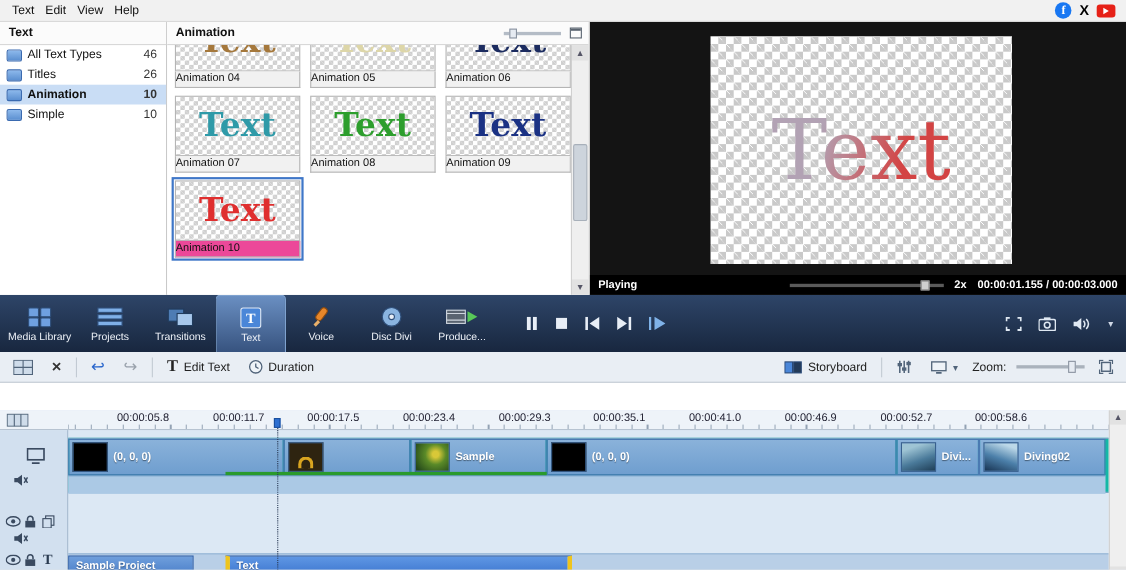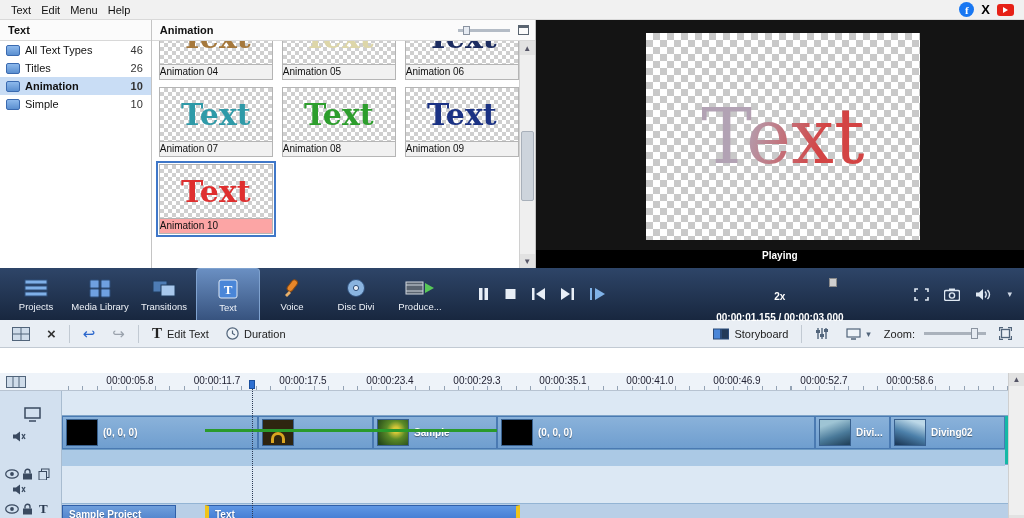--- a/index.html
+++ b/index.html
@@ -35,35 +35,35 @@
   .mini-slider .handle { position:absolute; top:-3px; left:5px; width:7px; height:9px; background:#e6ebf2; border:1px solid #8a93a0; }
   .win-icon { width:11px; height:10px; border:1px solid #5a6470; position:relative; }
   .win-icon::after { content:""; position:absolute; top:0; left:0; right:0; height:2px; background:#5a6470; }
   .gallery-body { position:relative; flex:1; overflow:hidden; padding:0 0 0 7px; margin-right:16px; }
   .gallery-grid { display:grid; grid-template-columns:repeat(3,114px); column-gap:9px; row-gap:7px; margin-top:-31px; }
   .thumb { cursor:pointer; }
   .thumb-img { height:55px; border:1px solid #b5b5b5; display:flex; align-items:center; justify-content:center; overflow:hidden; }
   .sample-text { font-family:"DejaVu Serif","Liberation Serif",serif; font-size:30px; font-weight:bold; line-height:1; }
   .thumb-label { height:15px; line-height:14px; font-size:10px; text-align:left; background:#f1f1f1; border:1px solid #b5b5b5; border-top:0; }
   .thumb.selected { outline:2px solid #3f77c8; outline-offset:1px; }
-  .thumb.selected .thumb-label { background:#fca5a5; }
+  .thumb.selected .thumb-label { background:#ec4899; }
   .checker-sm { background-color:#fff; background-image:linear-gradient(45deg,#cfcfcf 25%,transparent 25%,transparent 75%,#cfcfcf 75%),linear-gradient(45deg,#cfcfcf 25%,transparent 25%,transparent 75%,#cfcfcf 75%); background-size:8px 8px; background-position:0 0,4px 4px; }
   .v-scroll { position:absolute; top:21px; right:0; bottom:0; width:16px; background:#efefef; border-left:1px solid #d0d0d0; }
   .v-scroll .arr { position:absolute; left:0; width:15px; height:14px; font-size:8px; color:#556; display:flex; align-items:center; justify-content:center; background:#e2e2e2; }
   .v-scroll .arr.up { top:0; }
   .v-scroll .arr.down { bottom:0; }
   .v-scroll .vthumb { position:absolute; left:1px; top:90px; width:13px; height:70px; background:#cdd4dc; border:1px solid #a8b0ba; border-radius:2px; }
 
   
   .preview { width:489px; background:#141414; display:flex; flex-direction:column; }
   .video-area { flex:1; position:relative; }
   .video-canvas { position:absolute; left:110px; right:104px; top:13px; bottom:10px; display:flex; align-items:center; justify-content:center;
     background-color:#fff; background-image:linear-gradient(45deg,#c9c9c9 25%,transparent 25%,transparent 75%,#c9c9c9 75%),linear-gradient(45deg,#c9c9c9 25%,transparent 25%,transparent 75%,#c9c9c9 75%); background-size:14px 14px; background-position:0 0,7px 7px; }
   .preview-text { font-family:"DejaVu Serif","Liberation Serif",serif; font-size:76px; line-height:1; background:linear-gradient(105deg,#b2a2b4 28%,#d34444 72%); -webkit-background-clip:text; background-clip:text; color:transparent; }
-  .preview-status { height:18px; background:#000; color:#fff; display:flex; align-items:center; gap:10px; padding:0 8px; font-size:10px; font-weight:bold;flex-direction:column; }
+  .preview-status { height:18px; background:#000; color:#fff; display:flex; align-items:center; gap:10px; padding:0 8px; font-size:10px; font-weight:bold; }
   .p-spacer { flex:1; }
   .pslider { width:140px; height:3px; background:#5a5a5a; position:relative; }
   .pslider .handle { position:absolute; top:-3px; left:85%; width:8px; height:9px; background:#cfcfcf; border:1px solid #8a8a8a; }
 
   
   .main-toolbar { height:52px; background:linear-gradient(#2e4568,#18273f); display:flex; align-items:stretch; padding:0 4px; color:#eef2f8; }
   .tb-btn { width:64px; display:flex; flex-direction:column; align-items:center; justify-content:center; gap:3px; font-size:9.5px; cursor:pointer; white-space:nowrap; }
   .tb-btn .ic { height:22px; display:flex; align-items:flex-end; }
   .tb-btn.selected { background:linear-gradient(#6a8fc2,#37537f); border-radius:4px 4px 0 0; border:1px solid #7fa2cf; border-bottom:0; }
   .playback { display:flex; align-items:center; gap:16px; margin-left:26px; }
@@ -88,21 +88,21 @@
   .ruler { position:relative; height:18px; background:#eef3f9; border-bottom:1px solid #b7c3d1; font-size:10px; color:#223;margin-top:25px; }
   .ruler::after { content:""; position:absolute; left:62px; right:16px; bottom:0; height:4px;
     background:repeating-linear-gradient(90deg,#93a2b4 0 1px,transparent 1px 14.45px); background-position:6px 0; }
   .ruler-label { position:absolute; bottom:4px; transform:translateX(-50%); }
   .ruler-film { position:absolute; left:6px; top:3px; }
   .tracks { position:relative; height:137px; display:flex; }
   .track-headers { width:62px; background:#d2e0ef; border-right:1px solid #a8bcd0; position:relative; flex:none; }
   .th-ic { position:absolute; }
   .tee-track { font-family:"Liberation Serif",serif; font-weight:bold; font-size:13px; color:#2a3a50; }
   .track-content { position:relative; flex:1; margin-right:16px; }
-  .video-band { position:absolute; left:0; right:0; top:7px; height:50px; background:#14b8a6; border-top:1px solid #7fa4c8; border-bottom:1px solid #7fa4c8;margin-top:17px; }
+  .video-band { position:absolute; left:0; right:0; top:7px; height:50px; background:#14b8a6; border-top:1px solid #7fa4c8; border-bottom:1px solid #7fa4c8; }
   .audio-bar { position:absolute; left:0; top:33px; width:943px; height:17px; background:#abc9e5; border-top:1px solid #6f9cc4; }
   .clip { position:absolute; top:0; height:33px; background:linear-gradient(#8ab2da,#6f9ecf); border:1px solid #4a7ab2; display:flex; align-items:center; gap:5px; padding:2px 3px; color:#fff; font-size:10px; font-weight:bold; overflow:hidden; cursor:pointer; text-shadow:0 1px 1px rgba(0,0,0,.45); }
   .cthumb { width:32px; height:27px; flex:none; border:1px solid #38608e; }
   .cthumb.black { background:#000; }
   .cthumb.arch { background:#2e2410; display:flex; align-items:flex-end; justify-content:center; }
   .arch-shape { width:14px; height:11px; border:3px solid #d9a520; border-bottom:0; border-radius:9px 9px 0 0; margin-bottom:2px; }
   .cthumb.nature { background:radial-gradient(circle at 60% 40%, #d8c838 12%, #5a8a28 40%, #24481a 90%); }
   .cthumb.photo1 { background:linear-gradient(160deg,#9ec4d4 20%,#4a7a9a 60%,#24455e 95%); }
   .cthumb.photo2 { background:linear-gradient(200deg,#bcd8e8 15%,#4c80aa 55%,#1e3c5c 95%); }
   .green-line { position:absolute; left:143px; top:38px; width:292px; height:3px; background:#2a9a2c; }
@@ -121,21 +121,21 @@
   .corner { position:absolute; right:0; bottom:0; width:16px; height:15px; background:#e4e4e4; }
 </style>
 </head>
 <body>
 
 <div class="app">
 
   <div class="menubar">
     <span class="menu-item">Text</span>
     <span class="menu-item">Edit</span>
-    <span class="menu-item">Menu</span>
+    <span class="menu-item">View</span>
     <span class="menu-item">Help</span>
     <div class="social">
       <span class="icon-fb">f</span>
       <span class="icon-x">X</span>
       <span class="icon-yt"></span>
     </div>
   </div>
 
   <div class="content">
 
@@ -241,41 +241,41 @@
         <span>2x</span>
         <span>00:00:01.155 / 00:00:03.000</span>
       </div>
     </div>
   </div>
 
   <div class="main-toolbar">
     <div class="tb-btn">
       <span class="ic">
         <svg width="26" height="20">
-            <g fill="#7fb0e8" stroke="#2f4f7a">
-              <rect x="2" y="2" width="22" height="4"></rect>
-              <rect x="2" y="8" width="22" height="4"></rect>
-              <rect x="2" y="14" width="22" height="4"></rect>
-            </g>
-          </svg>
-      </span>
-      <span>Projects</span>
-    </div>
-    <div class="tb-btn">
-      <span class="ic">
-        <svg width="26" height="20">
             <g fill="#6fa0e0" stroke="#2f4f7a">
               <rect x="3" y="2" width="9" height="8" rx="1"></rect>
               <rect x="14" y="2" width="9" height="8" rx="1"></rect>
               <rect x="3" y="11" width="9" height="8" rx="1"></rect>
               <rect x="14" y="11" width="9" height="8" rx="1"></rect>
             </g>
           </svg>
       </span>
       <span>Media Library</span>
+    </div>
+    <div class="tb-btn">
+      <span class="ic">
+        <svg width="26" height="20">
+            <g fill="#7fb0e8" stroke="#2f4f7a">
+              <rect x="2" y="2" width="22" height="4"></rect>
+              <rect x="2" y="8" width="22" height="4"></rect>
+              <rect x="2" y="14" width="22" height="4"></rect>
+            </g>
+          </svg>
+      </span>
+      <span>Projects</span>
     </div>
     <div class="tb-btn">
       <span class="ic">
         <svg width="26" height="20">
             <rect x="2" y="3" width="14" height="11" fill="#4e7cb4" stroke="#213c5e"></rect>
             <rect x="10" y="7" width="14" height="11" fill="#a8c8ec" stroke="#213c5e"></rect>
           </svg>
       </span>
       <span>Transitions</span>
     </div>

